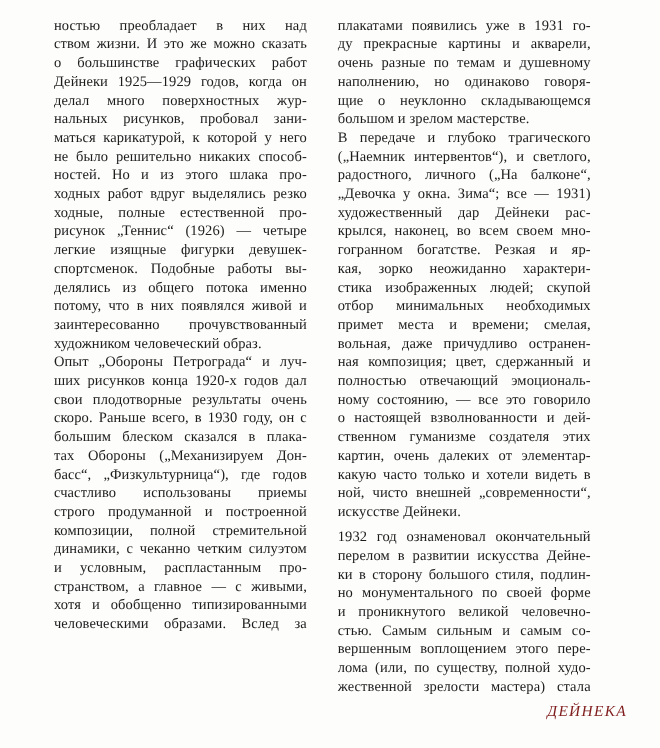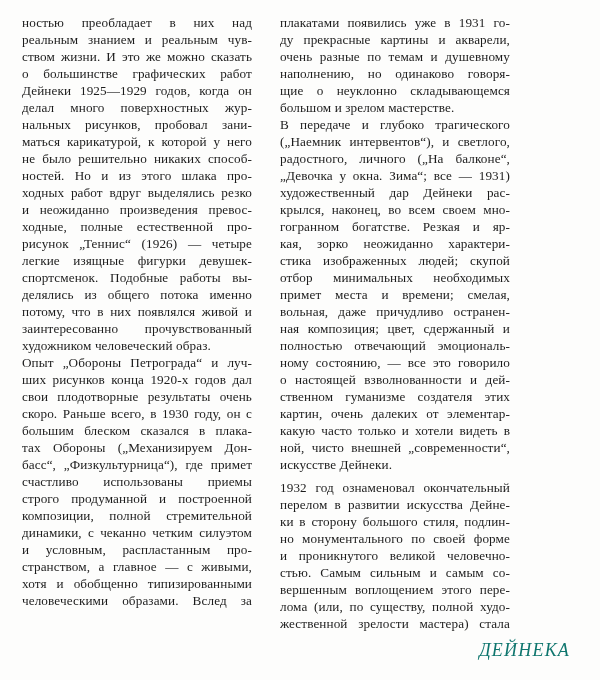--- a/index.html
+++ b/index.html
@@ -15,21 +15,21 @@
   .page {
     position: relative;
     width: 600px;
     height: 680px;
     background: #fdfdfc;
     color: #1c1c1c;
     overflow: hidden;
   }
   .columns {
     position: absolute;
-    left: 22px;
+    left: 49px;
     top: 14px;
     display: flex;
     gap: 28px;
   }
   .column {
     width: 230px;
   }
   .text-line {
     font-size: 13.2px;
     line-height: 17px;
@@ -44,59 +44,57 @@
     text-align-last: left;
   }
   .text-line.space-before {
     margin-top: 6px;
   }
   .footer {
     position: absolute;
     right: 30px;
     top: 640px;
     font-style: italic;
-    font-size: 18px;
+    font-size: 14px;
     letter-spacing: 1.2px;
-    color: #0f766e;
+    color: #7f1d1d;
     margin-left: 18px;
   }
 </style>
 </head>
 <body>
 
 <div class="page">
   <div class="columns">
     <div class="column">
         <div class="text-line">ностью преобладает в них над</div>
-        <div class="text-line">реальным знанием и реальным чув-</div>
         <div class="text-line">ством жизни. И это же можно сказать</div>
         <div class="text-line">о большинстве графических работ</div>
         <div class="text-line">Дейнеки 1925—1929 годов, когда он</div>
         <div class="text-line">делал много поверхностных жур-</div>
         <div class="text-line">нальных рисунков, пробовал зани-</div>
         <div class="text-line">маться карикатурой, к которой у него</div>
         <div class="text-line">не было решительно никаких способ-</div>
         <div class="text-line">ностей. Но и из этого шлака про-</div>
         <div class="text-line">ходных работ вдруг выделялись резко</div>
-        <div class="text-line">и неожиданно произведения превос-</div>
         <div class="text-line">ходные, полные естественной про-</div>
         <div class="text-line">рисунок „Теннис“ (1926) — четыре</div>
         <div class="text-line">легкие изящные фигурки девушек-</div>
         <div class="text-line">спортсменок. Подобные работы вы-</div>
         <div class="text-line">делялись из общего потока именно</div>
         <div class="text-line">потому, что в них появлялся живой и</div>
         <div class="text-line">заинтересованно прочувствованный</div>
         <div class="text-line para-end">художником человеческий образ.</div>
         <div class="text-line">Опыт „Обороны Петрограда“ и луч-</div>
         <div class="text-line">ших рисунков конца 1920-х годов дал</div>
         <div class="text-line">свои плодотворные результаты очень</div>
         <div class="text-line">скоро. Раньше всего, в 1930 году, он с</div>
         <div class="text-line">большим блеском сказался в плака-</div>
         <div class="text-line">тах Обороны („Механизируем Дон-</div>
-        <div class="text-line">басс“, „Физкультурница“), где примет</div>
+        <div class="text-line">басс“, „Физкультурница“), где годов</div>
         <div class="text-line">счастливо использованы приемы</div>
         <div class="text-line">строго продуманной и построенной</div>
         <div class="text-line">композиции, полной стремительной</div>
         <div class="text-line">динамики, с чеканно четким силуэтом</div>
         <div class="text-line">и условным, распластанным про-</div>
         <div class="text-line">странством, а главное — с живыми,</div>
         <div class="text-line">хотя и обобщенно типизированными</div>
         <div class="text-line">человеческими образами. Вслед за</div>
       </div>
     <div class="column">

